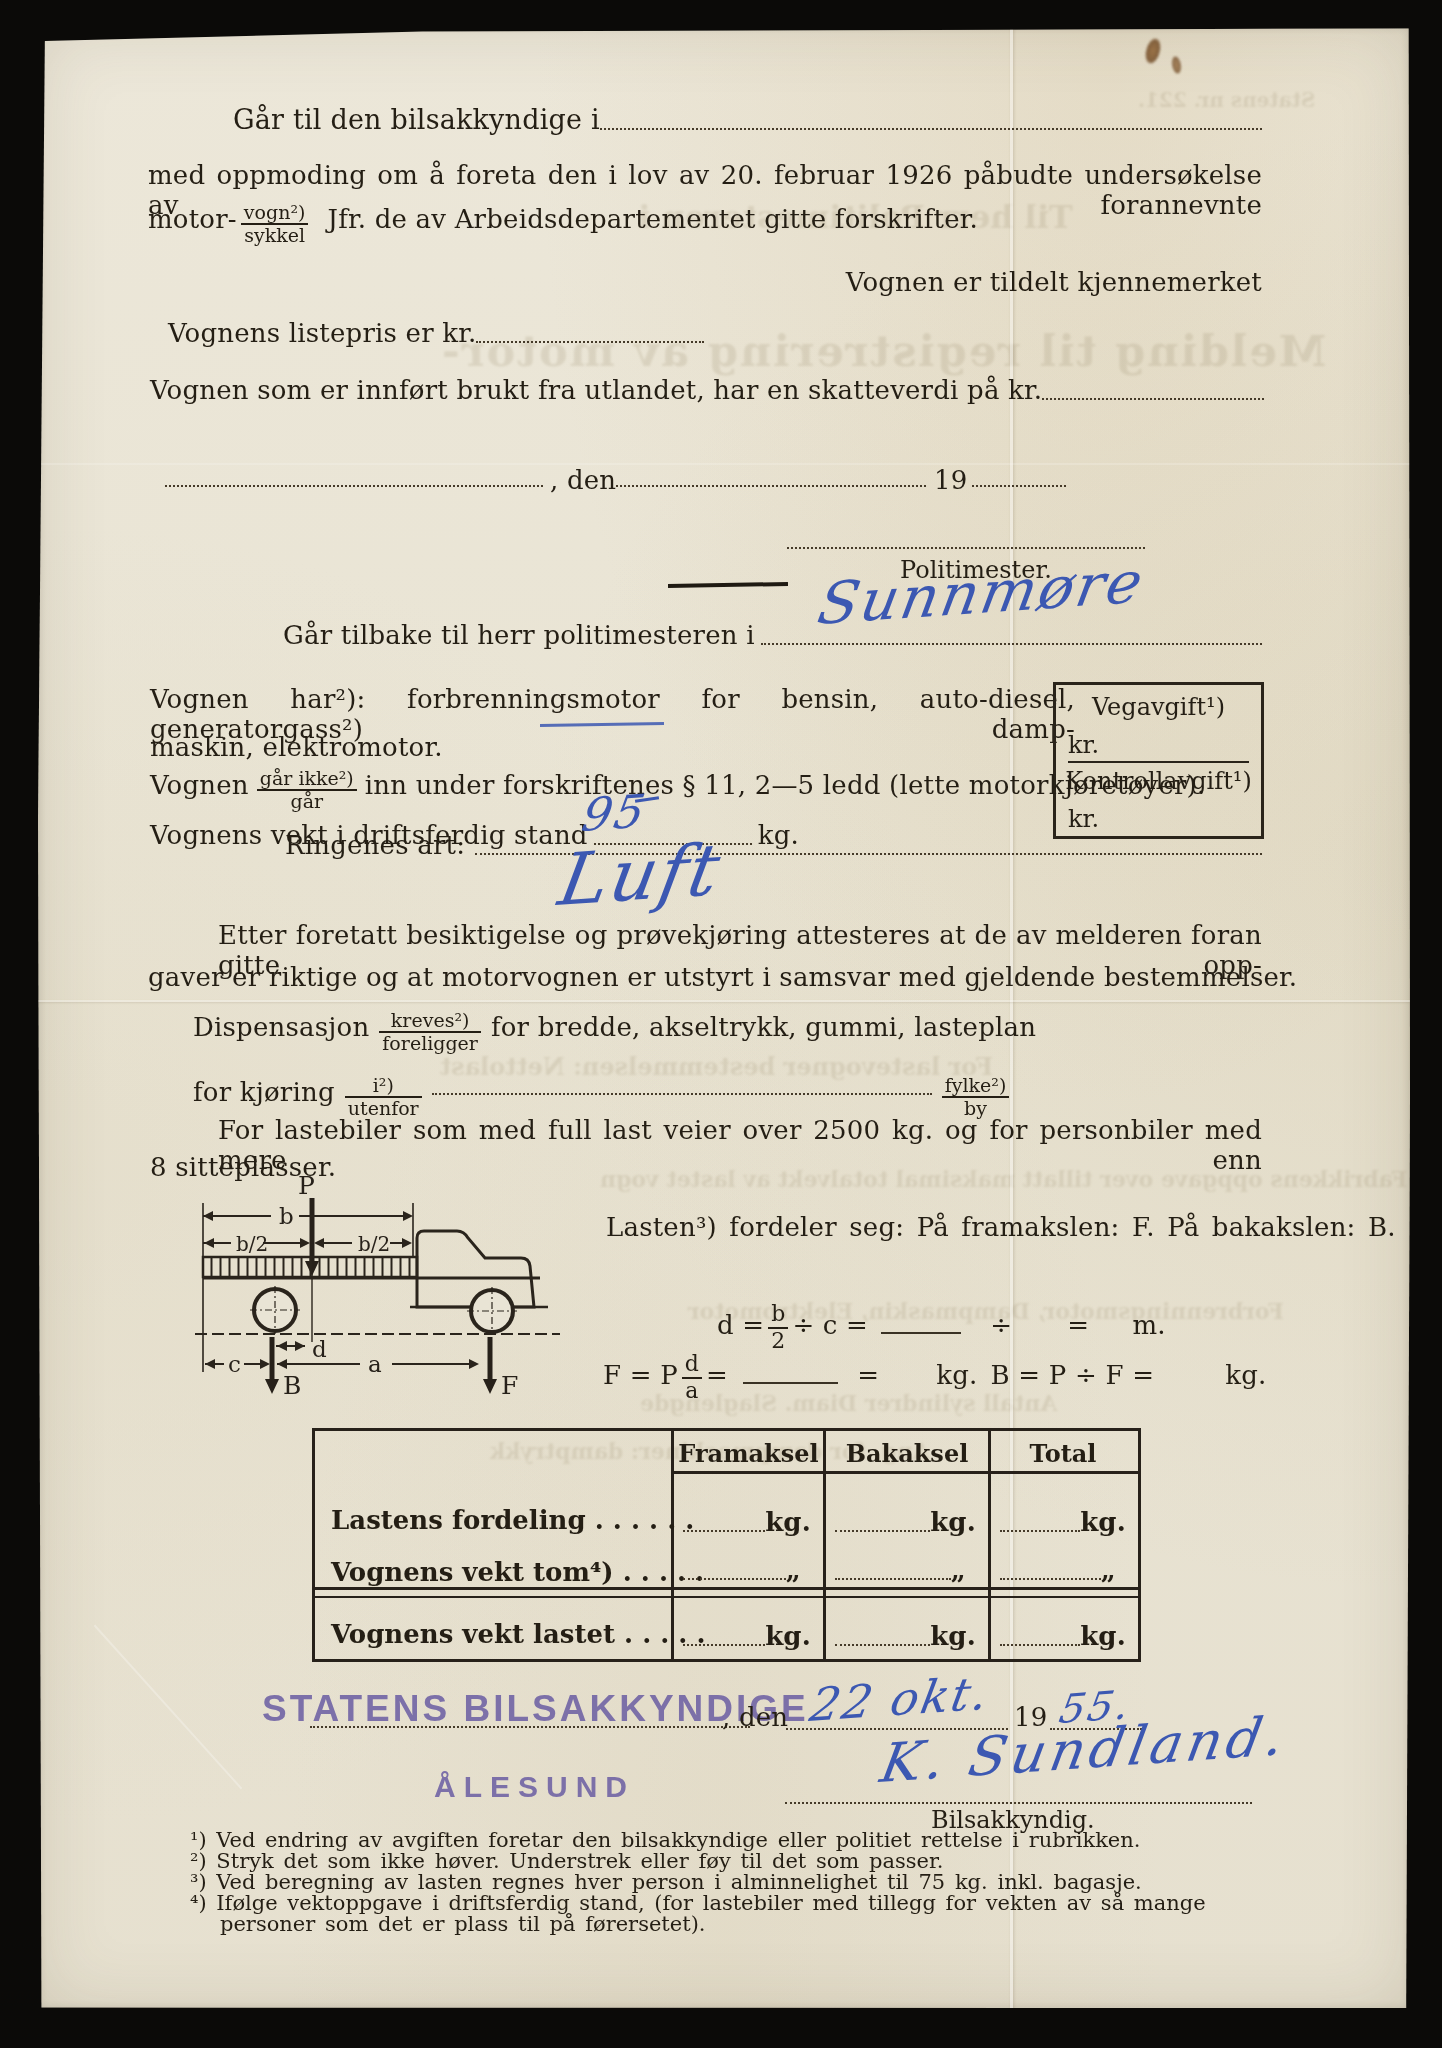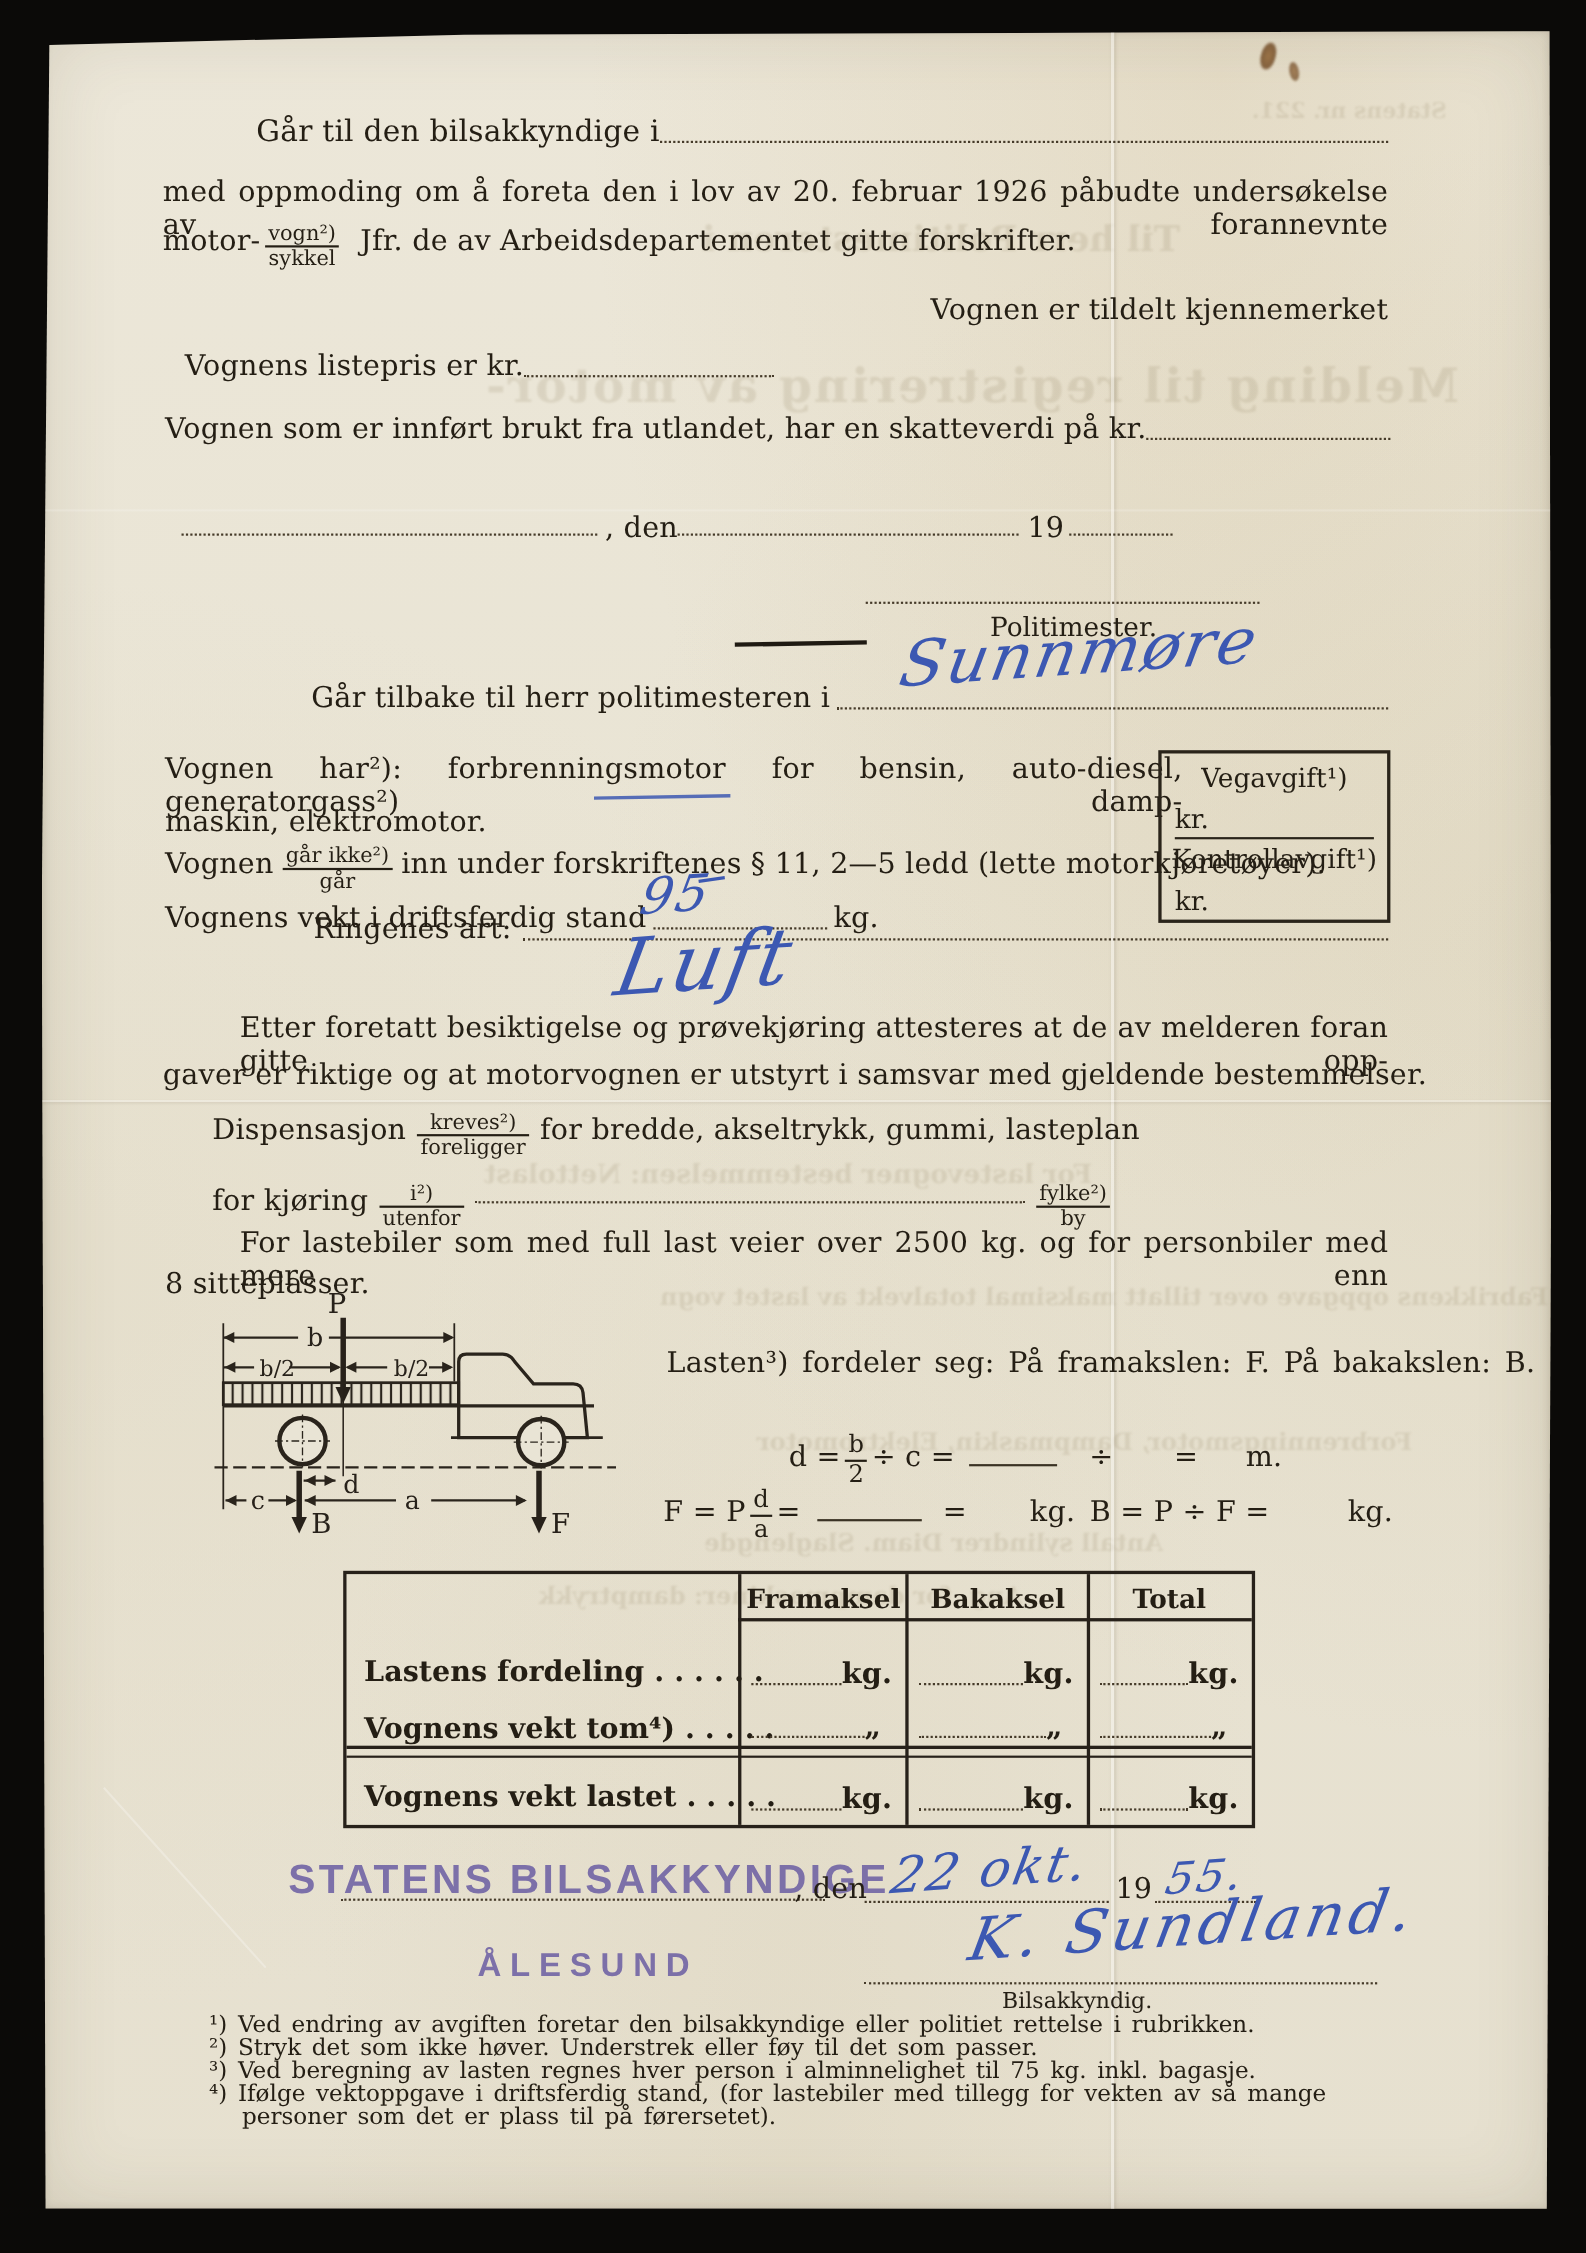--- a/index.html
+++ b/index.html
@@ -203,21 +203,21 @@
     <polygon points="205,1364 215,1359 215,1369" fill="#2a241c"></polygon>
     <polygon points="270,1364 260,1359 260,1369" fill="#2a241c"></polygon>
     <text x="228" y="1372" font-size="23" fill="#27211a">c</text>
 
     <path d="M277 1364 H360 M392 1364 H477" stroke="#2a241c" stroke-width="2"></path>
     <polygon points="277,1364 287,1359 287,1369" fill="#2a241c"></polygon>
     <polygon points="479,1364 469,1359 469,1369" fill="#2a241c"></polygon>
     <text x="368" y="1372" font-size="23" fill="#27211a">a</text>
   </svg>
 
-  <div class="el t" style="left:568px;top:1186px;word-spacing:4px;margin-top:12px;">Lasten³) fordeler seg:  På framakslen: F.  På bakakslen: B.</div>
+  <div class="el t" style="left:568px;top:1186px;word-spacing:4px;">Lasten³) fordeler seg:  På framakslen: F.  På bakakslen: B.</div>
 
   <div class="el" style="left:679px;top:1276px;">
     <span class="t">d =</span><span class="frac" style="font-size:22px;"><span class="ft">b</span><span class="fb">2</span></span><span class="t">÷ c =</span>
     <span class="blank" style="width:80px;margin-left:8px;"></span>
     <span class="t" style="margin-left:24px;">÷</span>
     <span class="t" style="margin-left:50px;">=</span>
     <span class="t" style="margin-left:38px;">m.</span>
   </div>
 
   <div class="el" style="left:565px;top:1326px;">
@@ -288,21 +288,21 @@
   <div class="el t" style="left:684px;top:1676px;">, den</div>
   <div class="el dots" style="left:748px;top:1702px;width:222px;"></div>
   <div class="el hw" style="left:768px;top:1652px;font-size:46px;">22 okt.</div>
   <div class="el t" style="left:976px;top:1676px;">19</div>
   <div class="el dots" style="left:1012px;top:1702px;width:92px;"></div>
   <div class="el hw" style="left:1018px;top:1660px;font-size:40px;">55.</div>
   <div class="el stamp" style="left:396px;top:1744px;font-size:30px;letter-spacing:8px;">ÅLESUND</div>
 
   <div class="el dots" style="left:747px;top:1776px;width:467px;"></div>
   <div class="el hw" style="left:838px;top:1706px;font-size:54px;letter-spacing:4px;">K. Sundland.</div>
-  <div class="el" style="left:873px;top:1780px;font-size:20px;">Bilsakkyndig.</div>
+  <div class="el" style="left:893px;top:1780px;font-size:24px;">Bilsakkyndig.</div>
 
   <div class="el" style="left:152px;top:1804px;width:1078px;font-size:21px;line-height:21px;white-space:normal;">
     <div class="fnote"><span>¹)</span> <span>Ved endring av avgiften foretar den bilsakkyndige eller politiet rettelse i rubrikken.</span></div>
     <div class="fnote"><span>²)</span> <span>Stryk det som ikke høver.  Understrek eller føy til det som passer.</span></div>
     <div class="fnote"><span>³)</span> <span>Ved beregning av lasten regnes hver person i alminnelighet til 75 kg. inkl. bagasje.</span></div>
     <div class="fnote"><span>⁴)</span> <span>Ifølge vektoppgave i driftsferdig stand, (for lastebiler med tillegg for vekten av så mange personer som det er plass til på førersetet).</span></div>
   </div>
 
 </div>
 

